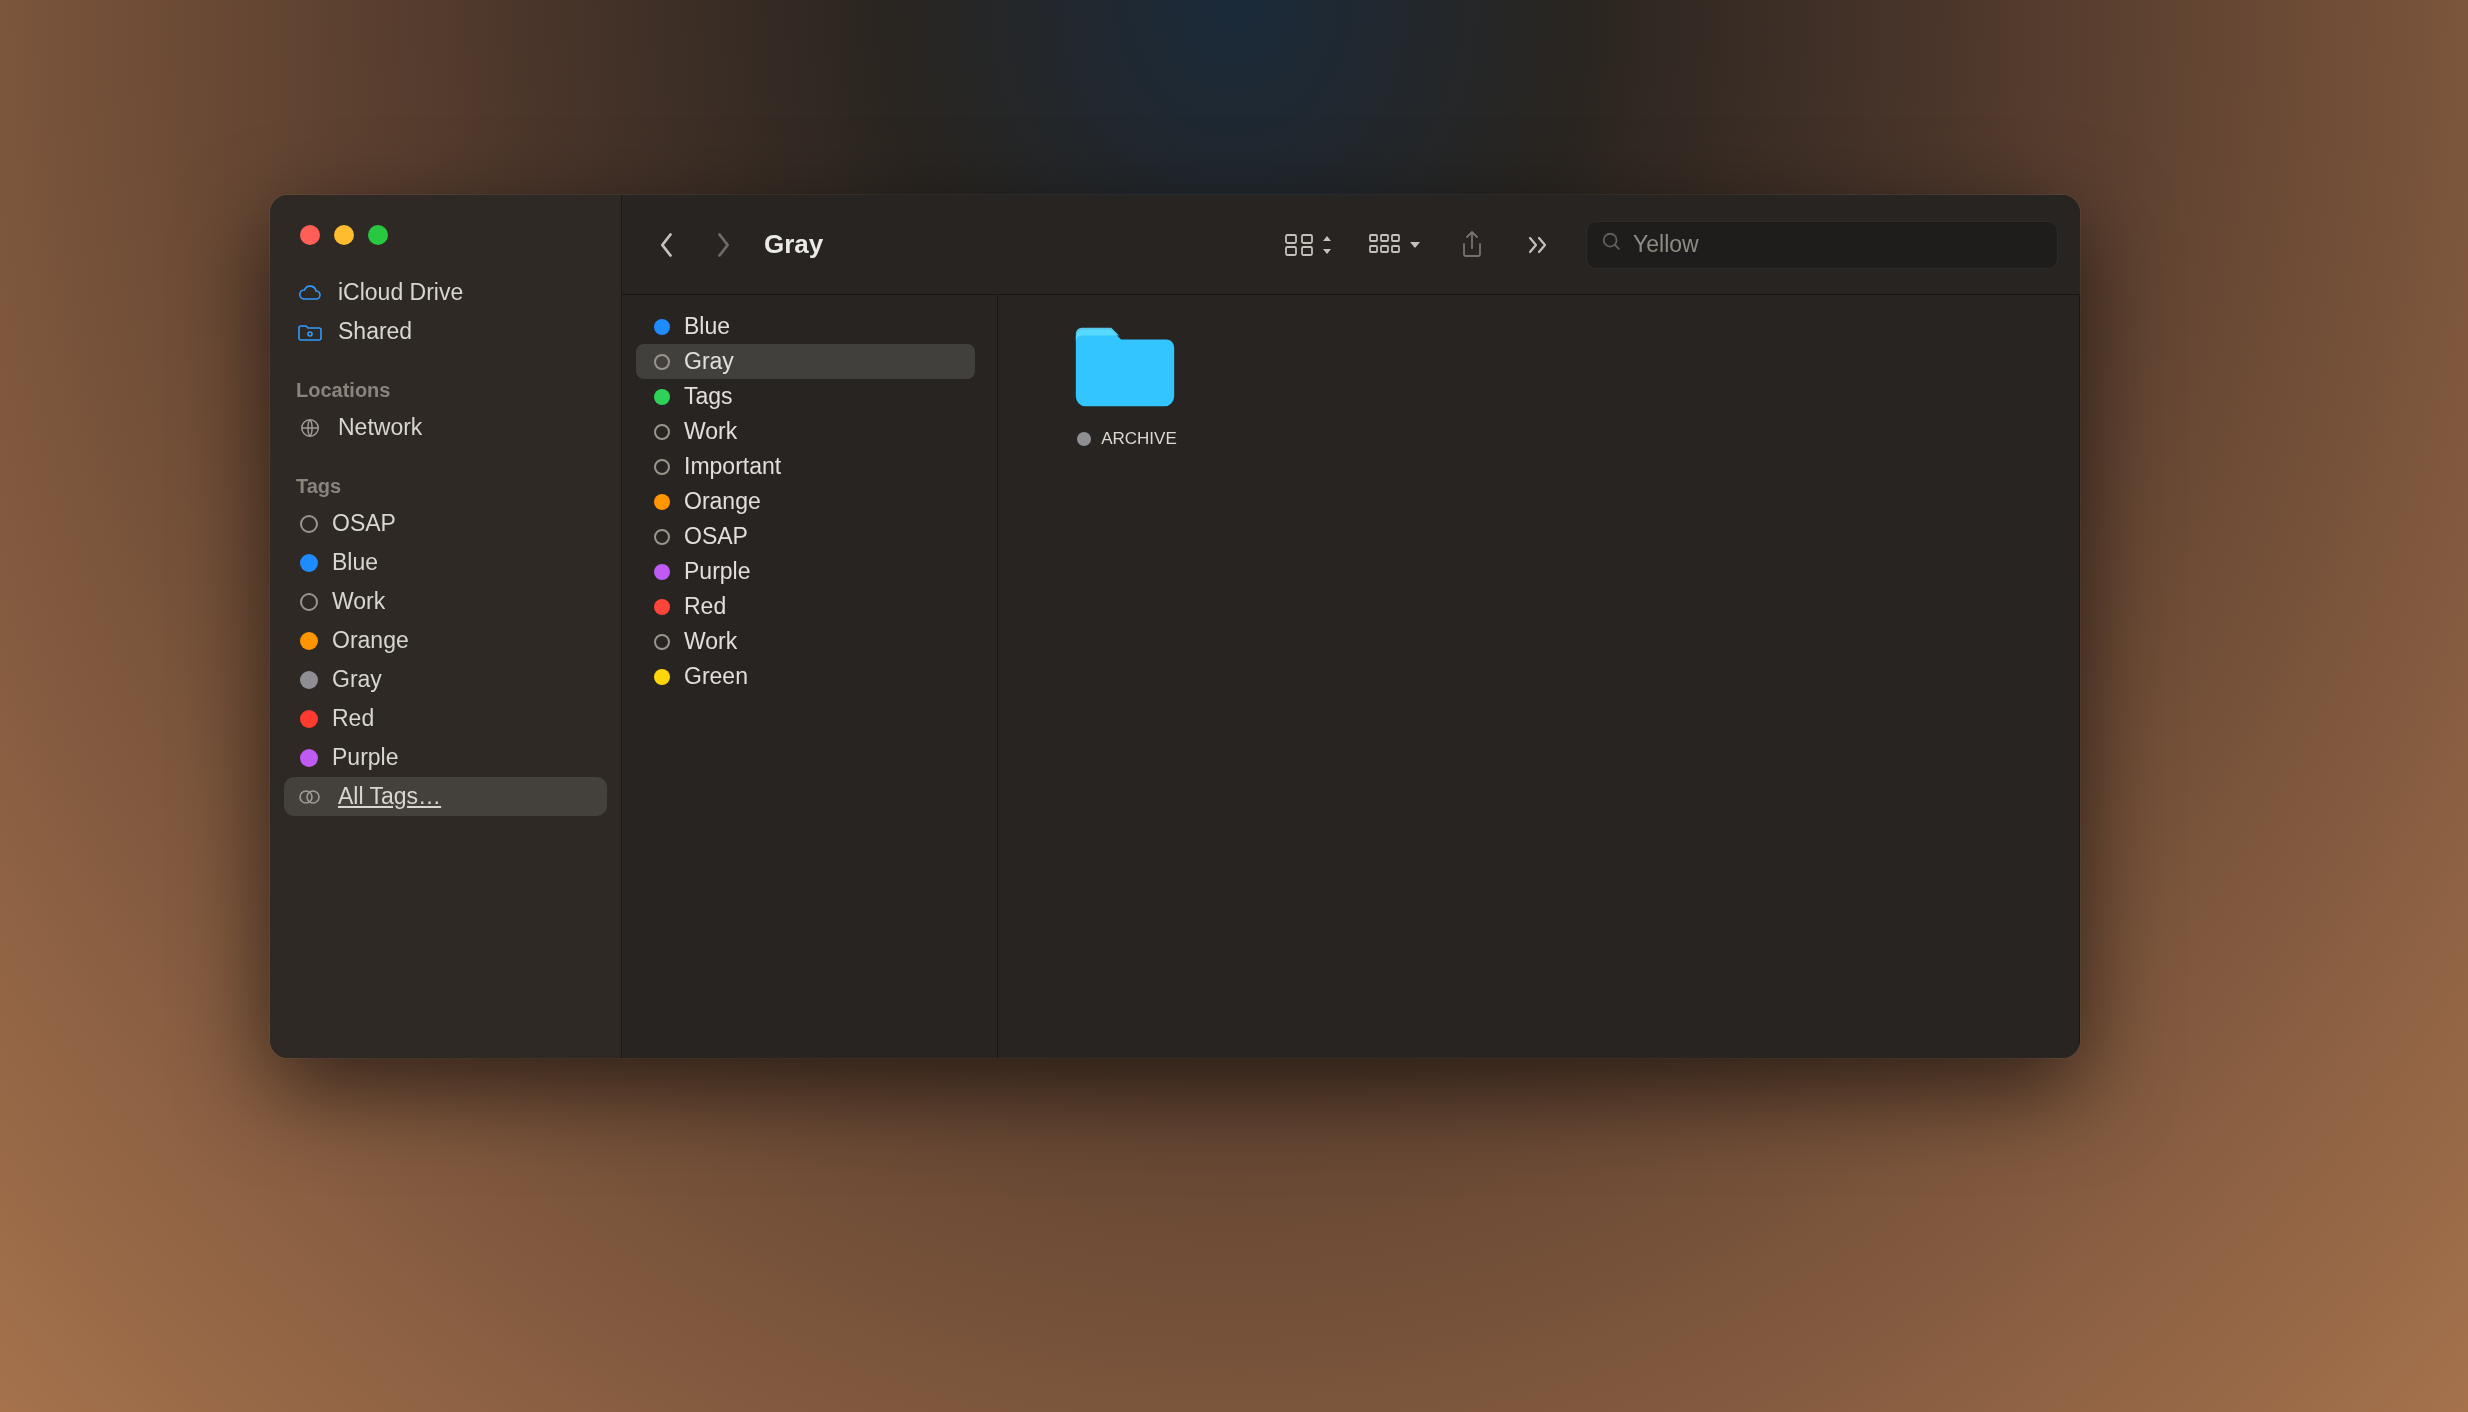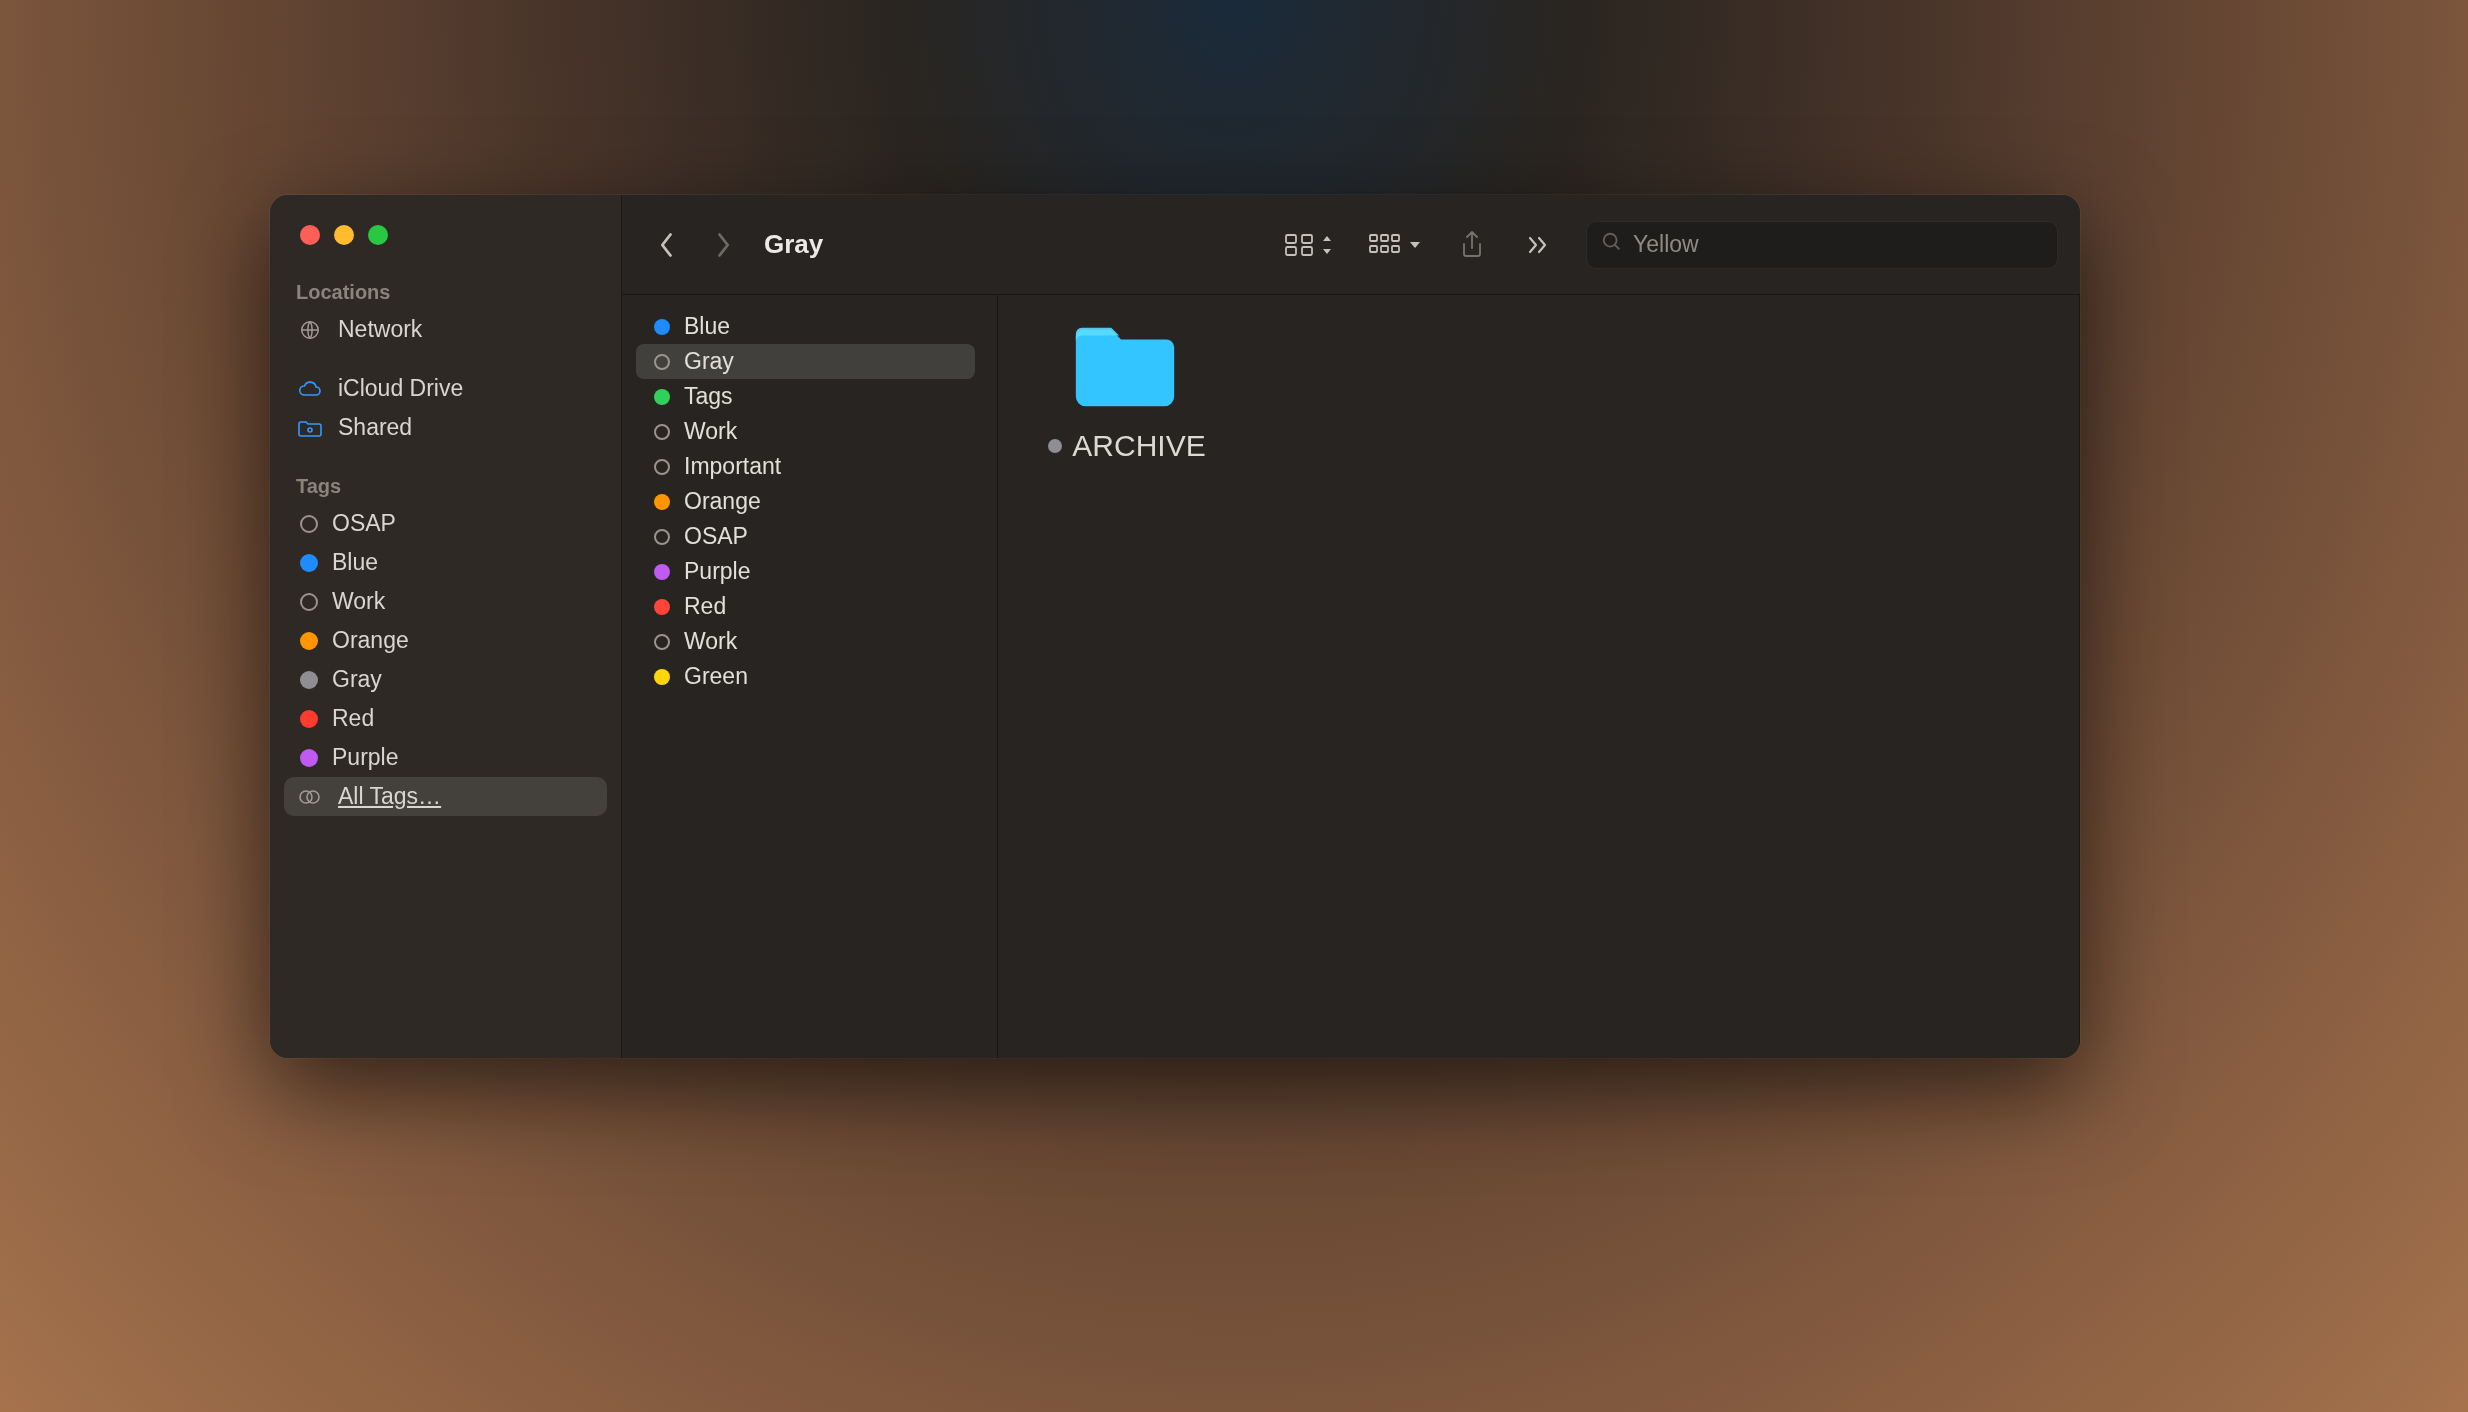--- a/index.html
+++ b/index.html
@@ -158,68 +158,68 @@
   .folder-icon {
     width: 118px; height: 96px;
     position: relative;
   }
   .folder-icon svg { width: 100%; height: 100%; }
   .file-label {
     display: flex;
     align-items: center;
     gap: 10px;
     color: #dcd9d3;
-    font-size: 30px;
+    font-size: 17px;
   }
   .file-label .tag-dot { width: 14px; height: 14px; }
 
   .alltags-icon svg { width: 24px; height: 20px; }
 </style>
 </head>
 <body>
 
 <div class="finder-window">
 
   <div class="sidebar">
     <div class="traffic-lights">
       <div class="tl red"></div>
       <div class="tl yellow"></div>
       <div class="tl green"></div>
+    </div>
+
+    <div class="side-section">
+      <div class="side-item">
+        <span class="side-icon">
+          <svg viewBox="0 0 26 20" fill="none" stroke="#2f9bff" stroke-width="1.6">
+              <path d="M7 16h12a4 4 0 0 0 0-8 6 6 0 0 0-11.5-1A4.5 4.5 0 0 0 7 16z"></path>
+            </svg>
+        </span>
+        <span>iCloud Drive</span>
+      </div>
+      <div class="side-item">
+        <span class="side-icon">
+          <svg viewBox="0 0 26 20" fill="none" stroke="#2f9bff" stroke-width="1.6">
+              <path d="M2 6a2 2 0 0 1 2-2h5l2 2h11a2 2 0 0 1 2 2v8a2 2 0 0 1-2 2H4a2 2 0 0 1-2-2V6z"></path>
+              <circle cx="13" cy="12" r="2"></circle>
+            </svg>
+        </span>
+        <span>Shared</span>
+      </div>
     </div>
 
     <div class="side-section">
       <div class="side-header">Locations</div>
       <div class="side-item">
         <span class="side-icon">
           <svg viewBox="0 0 24 24" fill="none" stroke="#a19b93" stroke-width="1.6">
               <circle cx="12" cy="12" r="9"></circle>
               <path d="M3 12h18M12 3c3 3 3 15 0 18M12 3c-3 3-3 15 0 18"></path>
             </svg>
         </span>
         <span>Network</span>
-      </div>
-    </div>
-
-    <div class="side-section">
-      <div class="side-item">
-        <span class="side-icon">
-          <svg viewBox="0 0 26 20" fill="none" stroke="#2f9bff" stroke-width="1.6">
-              <path d="M7 16h12a4 4 0 0 0 0-8 6 6 0 0 0-11.5-1A4.5 4.5 0 0 0 7 16z"></path>
-            </svg>
-        </span>
-        <span>iCloud Drive</span>
-      </div>
-      <div class="side-item">
-        <span class="side-icon">
-          <svg viewBox="0 0 26 20" fill="none" stroke="#2f9bff" stroke-width="1.6">
-              <path d="M2 6a2 2 0 0 1 2-2h5l2 2h11a2 2 0 0 1 2 2v8a2 2 0 0 1-2 2H4a2 2 0 0 1-2-2V6z"></path>
-              <circle cx="13" cy="12" r="2"></circle>
-            </svg>
-        </span>
-        <span>Shared</span>
       </div>
     </div>
 
     <div class="side-section">
       <div class="side-header">Tags</div>
       <div id="sidebar-tags-list">
           <div class="side-item">
             <span class="tag-dot outline"></span>
             <span>OSAP</span>
           </div>

